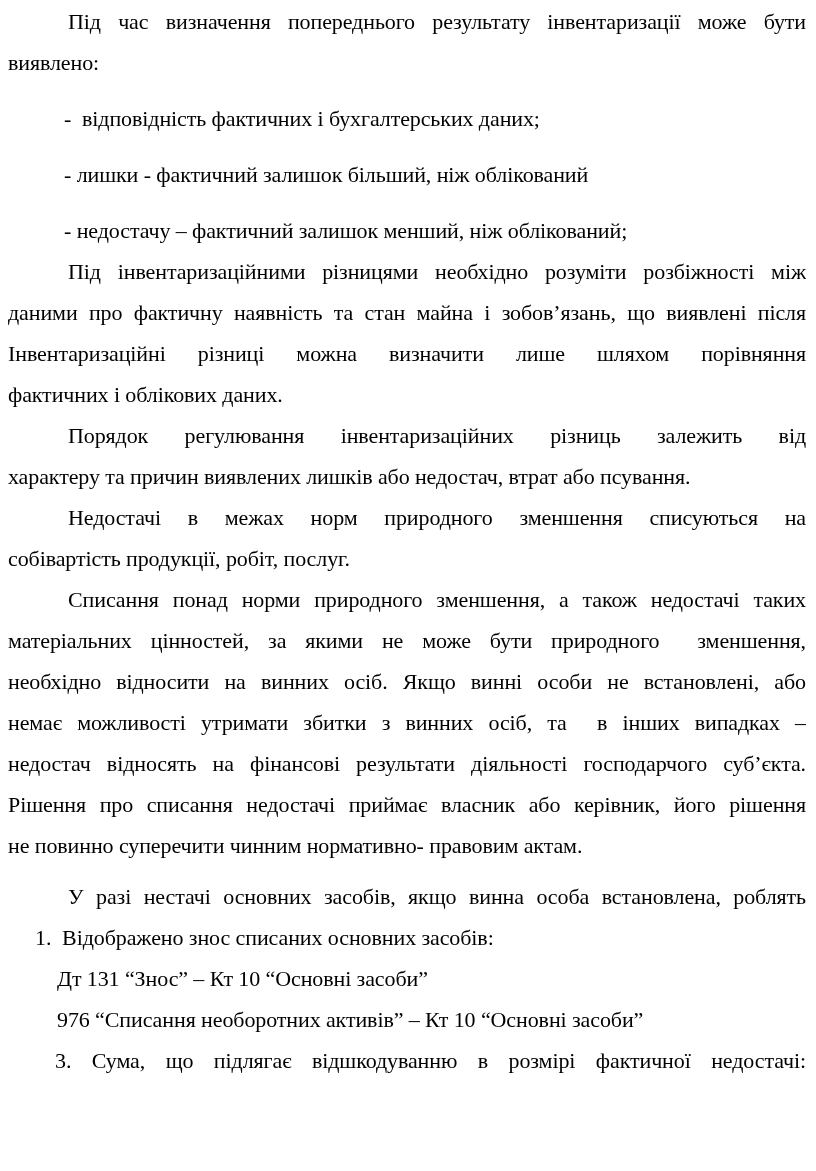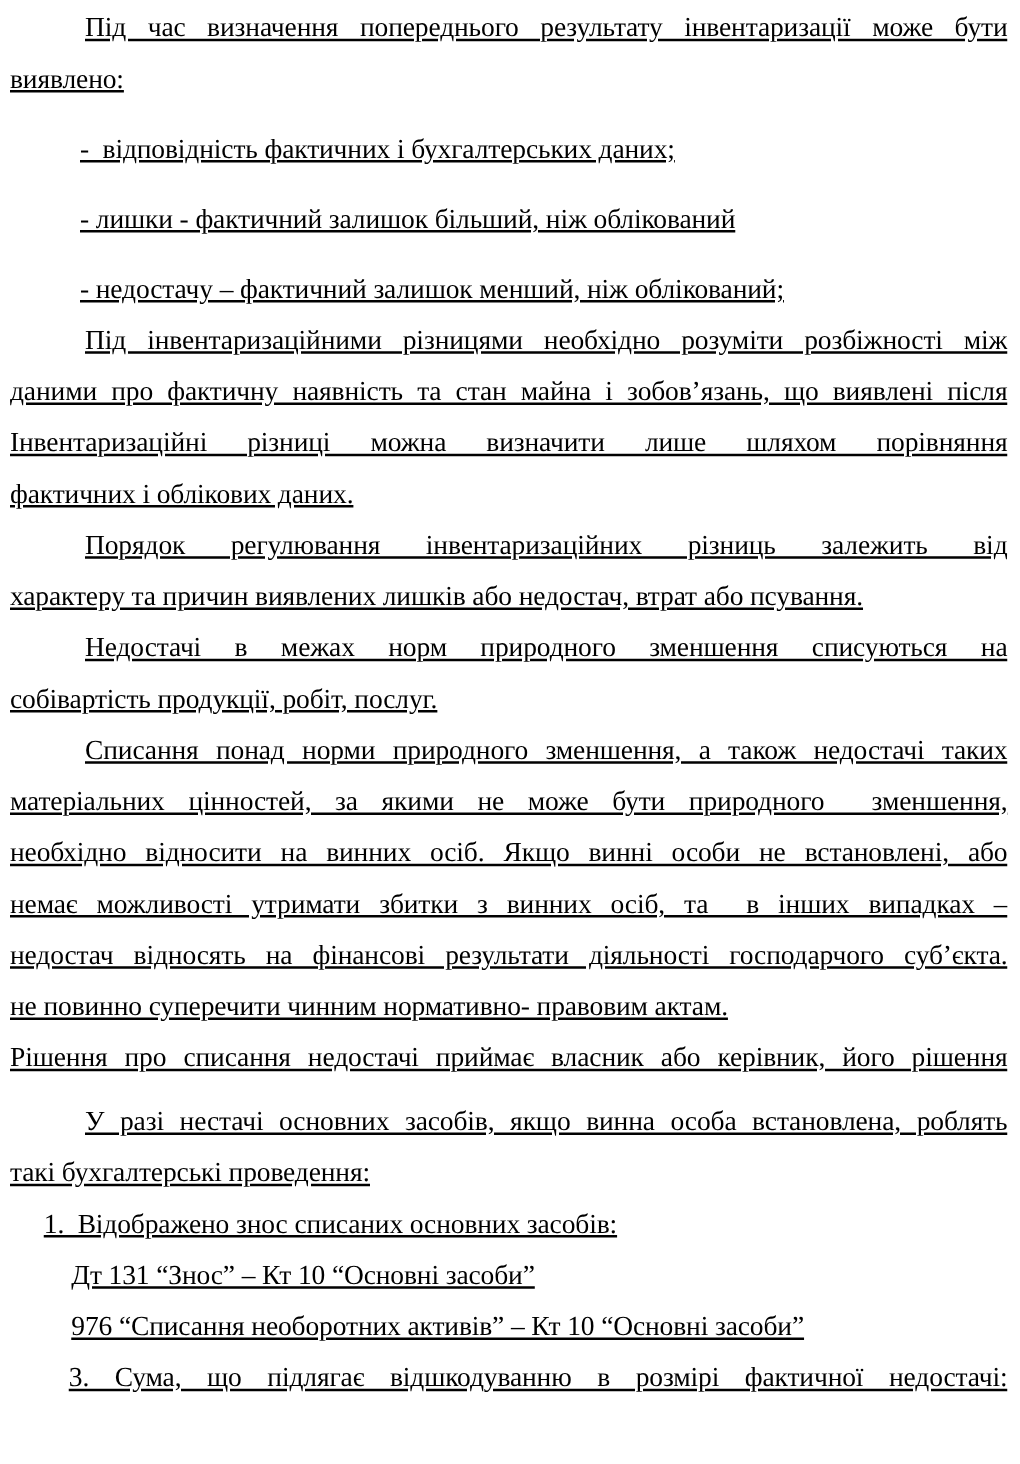--- a/index.html
+++ b/index.html
@@ -15,21 +15,20 @@
     font-size: 22px;
     letter-spacing: -0.1px;
     overflow: hidden;
   }
   .ln {
     line-height: 41px;
     height: 41px;
     overflow: hidden;
     white-space: pre-wrap;
     text-align: left;
-    text-decoration: underline;
   }
   .ln.j { text-align: justify; text-align-last: justify; }
   .ind-paragraph { padding-left: 60px; }
   .ind-dash      { padding-left: 56px; margin-top: 15px; }
   .ind-num       { padding-left: 27px; }
   .ind-num-cont  { padding-left: 49px; }
   .ind-num3      { padding-left: 47px; }
   .gap-before    { margin-top: 10px; }
 </style>
 </head>
@@ -48,22 +47,21 @@
       <div class="ln">фактичних і облікових даних.</div>
       <div class="ln j ind-paragraph">Порядок регулювання інвентаризаційних різниць залежить від</div>
       <div class="ln">характеру та причин виявлених лишків або недостач, втрат або псування.</div>
       <div class="ln j ind-paragraph">Недостачі в межах норм природного зменшення списуються на</div>
       <div class="ln">собівартість продукції, робіт, послуг.</div>
       <div class="ln j ind-paragraph">Списання понад норми природного зменшення, а також недостачі таких</div>
       <div class="ln j">матеріальних цінностей, за якими не може бути природного  зменшення,</div>
       <div class="ln j">необхідно відносити на винних осіб. Якщо винні особи не встановлені, або</div>
       <div class="ln j">немає можливості утримати збитки з винних осіб, та  в інших випадках –</div>
       <div class="ln j">недостач відносять на фінансові результати діяльності господарчого суб’єкта.</div>
+      <div class="ln j">Рішення про списання недостачі приймає власник або керівник, його рішення</div>
       <div class="ln">не повинно суперечити чинним нормативно- правовим актам.</div>
-      <div class="ln j">Рішення про списання недостачі приймає власник або керівник, його рішення</div>
       <div class="ln j ind-paragraph gap-before">У разі нестачі основних засобів, якщо винна особа встановлена, роблять</div>
-      <div class="ln">такі бухгалтерські проведення:</div>
       <div class="ln ind-num">1.  Відображено знос списаних основних засобів:</div>
       <div class="ln ind-num-cont">Дт 131 “Знос” – Кт 10 “Основні засоби”</div>
       <div class="ln ind-num-cont">976 “Списання необоротних активів” – Кт 10 “Основні засоби”</div>
       <div class="ln j ind-num3">3. Сума, що підлягає відшкодуванню в розмірі фактичної&nbsp;недостачі:</div>
     </div>
 </div>
 
 </body></html>

